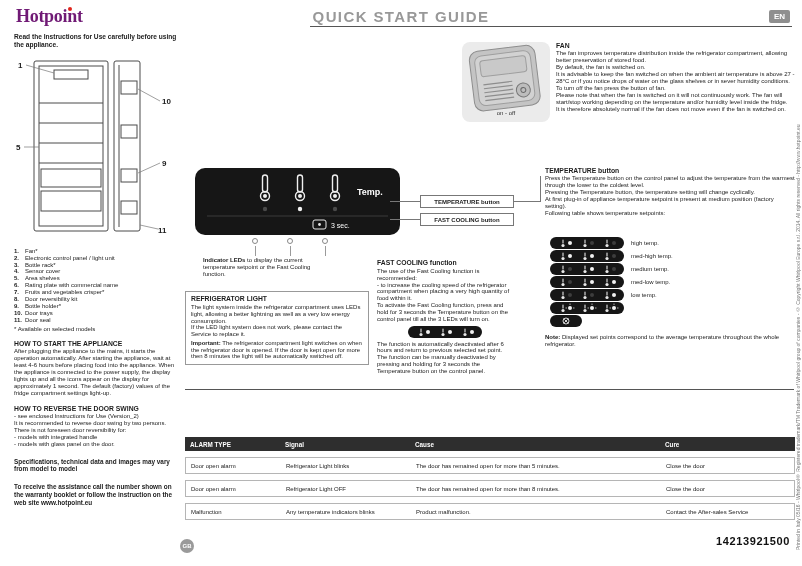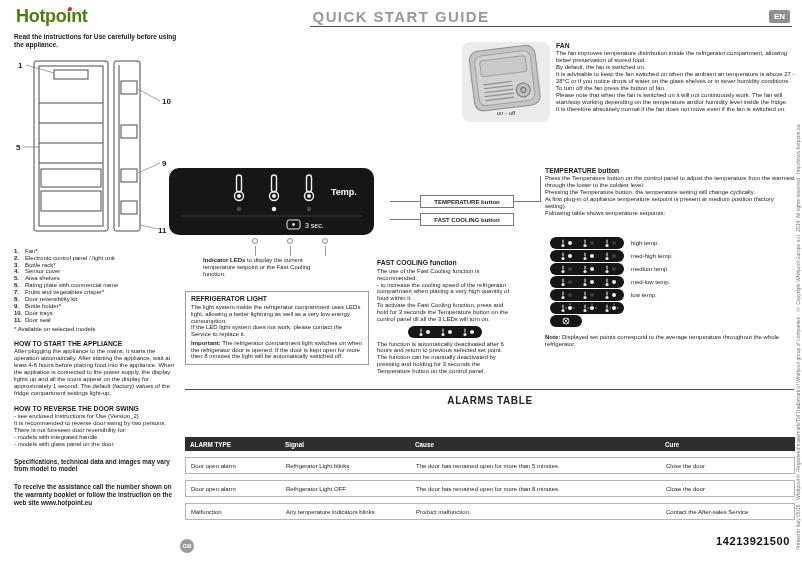--- a/index.html
+++ b/index.html
@@ -3,40 +3,40 @@
 <meta charset="utf-8">
 <style>
   * { margin:0; padding:0; box-sizing:border-box; }
   html,body { background:#fff; }
   body { font-family:"Liberation Sans","DejaVu Sans",sans-serif; color:#1c1c1c; }
   .page { position:relative; width:802px; height:566px; background:#fff; overflow:hidden; }
   .pre { white-space:pre-line; }
   b { font-weight:bold; }
 
   
-  .brand { position:absolute; left:16px; top:6px; font-size:18px; font-weight:bold; color:#4d7c0f; letter-spacing:-0.3px; }
+  .brand { position:absolute; left:16px; top:6px; font-size:18px; font-weight:bold; color:#701a75; letter-spacing:-0.3px;font-family:Liberation Serif, serif; }
   .brand-dot { position:absolute; left:68px; top:7px; width:4px; height:4px; border-radius:50%; background:#e1251b; }
   .qsg-title { position:absolute; left:0; right:0; top:8px; text-align:center; font-size:15px; font-weight:bold; letter-spacing:1.4px; color:#989898; }
   .lang-badge { position:absolute; right:12px; top:10px; background:#8f8f8f; color:#fff; font-size:8px; font-weight:bold; padding:2px 5px; border-radius:2px; }
   .header-rule { position:absolute; left:310px; right:10px; top:26px; border-top:1.5px solid #555; }
 
   
   .left-col { position:absolute; left:14px; top:33px; width:164px; }
   .intro { font-size:6.6px; font-weight:bold; line-height:1.2; }
   .fridge-wrap { margin-top:4px; height:194px; }
   .parts { margin-top:1px; }
   .part-row { display:flex; font-size:6px; line-height:1.15; }
   .pnum { width:11px; font-weight:bold; flex:none; }
   .footnote { font-size:6px; margin-top:2px; }
   .sec-title { font-size:6.8px; font-weight:bold; margin-top:8px; }
   .sec-body { font-size:6px; line-height:1.17; margin-top:1px; color:#222; }
   .bold-note { font-size:6.4px; font-weight:bold; line-height:1.2; margin-top:10px; }
 
   
-  .panel { position:absolute; left:169px; top:168px; width:187px; height:67px; }
+  .panel { position:absolute; left:195px; top:168px; width:187px; height:67px; }
   .indicator-dot { position:absolute; top:238px; width:6px; height:6px; border:1px solid #888; border-radius:50%; background:#fff; }
   .dot-line { position:absolute; top:246px; height:10px; width:0; border-left:1px solid #9a9a9a; }
   .callout-box { position:absolute; width:94px; height:13px; border:1px solid #777; background:#fff; font-size:6px; font-weight:bold; display:flex; align-items:center; justify-content:center; }
   .conn { position:absolute; border-top:1px solid #777; }
   .connv { position:absolute; border-left:1px solid #777; }
   .indicator-caption { position:absolute; left:203px; top:257px; width:122px; font-size:6px; line-height:1.2; }
 
   .rl-box { position:absolute; left:185px; top:291px; width:184px; border:1px solid #999; padding:3px 5px 4px; background:#fff; }
   .rl-title { font-size:6.8px; font-weight:bold; }
   .rl-body { font-size:6px; line-height:1.13; margin-top:2px; }
@@ -416,21 +416,20 @@
         <circle cx="16" cy="6" r="0.9" fill="#e8e8e8"></circle>
         <line x1="13.5" y1="3.5" x2="18.5" y2="8.5" stroke="#e8e8e8" stroke-width="0.7"></line>
         <line x1="18.5" y1="3.5" x2="13.5" y2="8.5" stroke="#e8e8e8" stroke-width="0.7"></line>
       </svg>
     </div>
   </div>
 
   <div class="note"><b>Note:</b><span> Displayed set points correspond to the average temperature throughout the whole refrigerator.</span></div>
 
   <div class="alarms-rule"></div>
-  <div class="alarms-title">ALARMS TABLE</div>
   <div class="alarm-table">
     <div class="alarm-head">
       <div>ALARM TYPE</div>
       <div>Signal</div>
       <div>Cause</div>
       <div>Cure</div>
     </div>
     <div class="alarm-row">
       <div>Door open alarm</div>
       <div>Refrigerator Light blinks</div>

